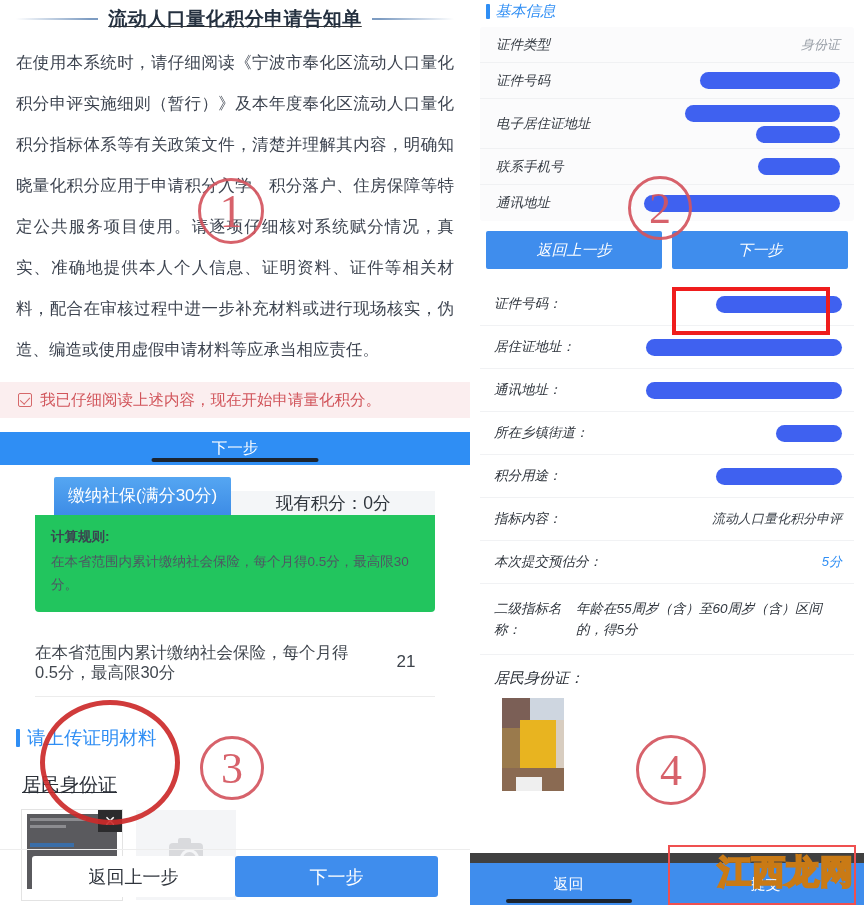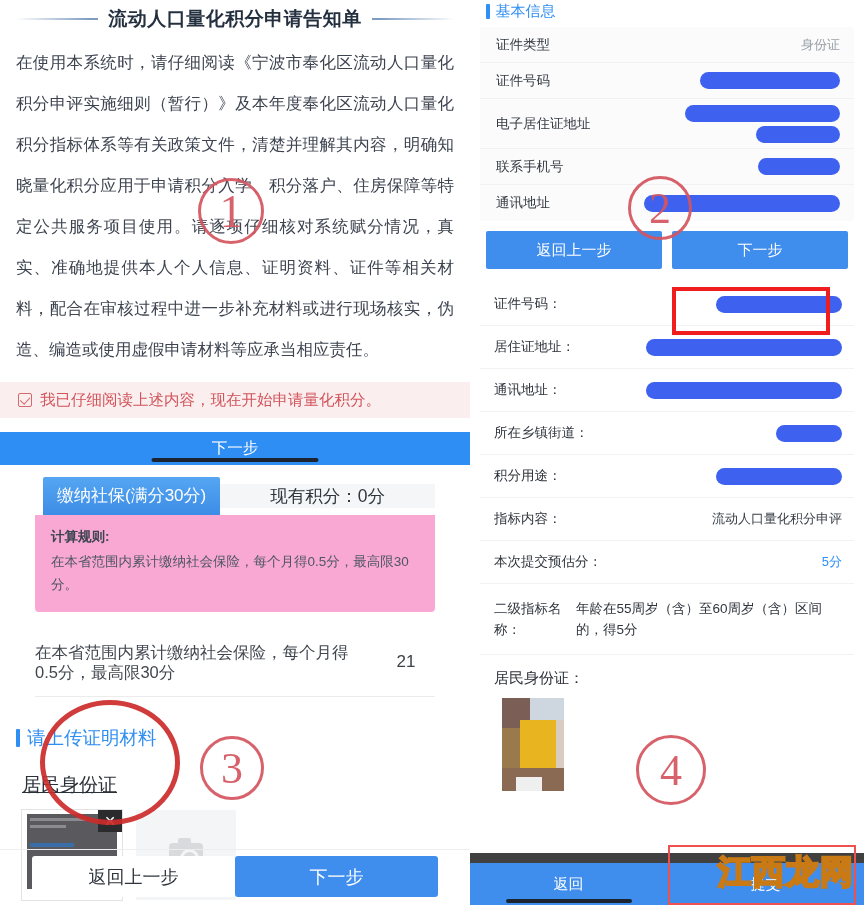--- a/index.html
+++ b/index.html
@@ -8,21 +8,21 @@
     font-family:"Liberation Sans","DejaVu Sans",sans-serif;
     background:#ffffff; color:#333; overflow:hidden; position:relative;
   }
   .screen { position:absolute; inset:0; display:flex; }
 
   
   .left { width:470px; height:905px; position:relative; background:#ffffff; overflow:hidden; }
 
   .title-wrap {
     height:34px; display:flex; align-items:center; justify-content:center;
-    position:relative; padding-top:4px;
+    position:relative; padding-top:4px;text-decoration:underline;
   }
   .title-line { height:2px; width:82px; }
   .title-line.l { background:linear-gradient(90deg,rgba(130,165,205,0) 0%, #7d9cc2 90%); }
   .title-line.r { background:linear-gradient(90deg,#7d9cc2 10%, rgba(130,165,205,0) 100%); }
   .title-text {
     font-size:19px; font-weight:bold; color:#24303f; letter-spacing:.5px;
     padding:0 10px; white-space:nowrap;
   }
 
   .notice {
@@ -47,32 +47,32 @@
   .btn-next-wide {
     margin-top:14px; height:33px; background:#2f8ef4; color:#ffffff;
     display:flex; align-items:center; justify-content:center;
     font-size:15.5px; position:relative;
   }
   .home-ind {
     position:absolute; bottom:3px; left:50%; transform:translateX(-50%);
     width:167px; height:4px; background:#1b2430; border-radius:3px;
   }
 
-  .tabs-row { display:flex; align-items:center; margin:12px 35px 0 43px; }
+  .tabs-row { display:flex; align-items:flex-end; margin:12px 35px 0 54px; }
   .tab-active {
     background:linear-gradient(180deg,#55a6f2 0%,#3d8ce6 100%);
     color:#ffffff; font-size:17px; padding:7px 14px 8px 14px; border-radius:2px 2px 0 0;
   }
   .tab-score {
     flex:1; background:#f4f6f8; color:#30363d; font-size:17.5px;
     display:flex; align-items:center; justify-content:center;
   }
 
   .rule-card {
-    margin:0 35px; background:#f9a8d4; border-radius:0 0 4px 4px;
+    margin:0 35px; background:#22c55e; border-radius:0 0 4px 4px;
     padding:13px 16px 16px 16px;
   }
   .rule-title { font-size:13.5px; font-weight:bold; color:#3a4350; margin-bottom:4px; }
   .rule-body { font-size:13.5px; line-height:23px; color:#4e5663; }
 
   .rule-row {
     margin:30px 35px 0 35px; display:flex; align-items:center;
     padding-bottom:14px; border-bottom:1px solid #ececec;
   }
   .rule-row-text { flex:1; font-size:16.5px; line-height:20px; color:#41474f; padding-right:12px; }
@@ -126,21 +126,21 @@
     flex:1; background:#ffffff; display:flex; align-items:center; justify-content:center;
     font-size:18px; color:#2f343c; border-radius:3px;
   }
   .b-next {
     flex:1; background:#3f8ded; color:#ffffff; display:flex;
     align-items:center; justify-content:center; font-size:18px; border-radius:3px;
   }
 
   
   .right { width:394px; height:905px; position:relative; background:#ffffff; overflow:hidden; }
-  .r-inner { position:absolute; left:10px; right:10px; top:0; bottom:0; }
+  .r-inner { position:absolute; left:10px; right:10px; top:0; bottom:0;font-style:italic; }
 
   .r-sec-head { display:flex; align-items:center; gap:6px; padding:2px 0 6px 6px; }
   .r-sec-bar { width:3.5px; height:15px; background:#2f8ef4; border-radius:1px; }
   .r-sec-title { font-size:15px; color:#2f8ef4; }
 
   .card { background:#fbfbfc; border-radius:3px; }
   .frow {
     display:flex; align-items:center; justify-content:space-between;
     height:36px; padding:0 14px 0 16px; border-bottom:1px solid #f0f1f3;
   }

